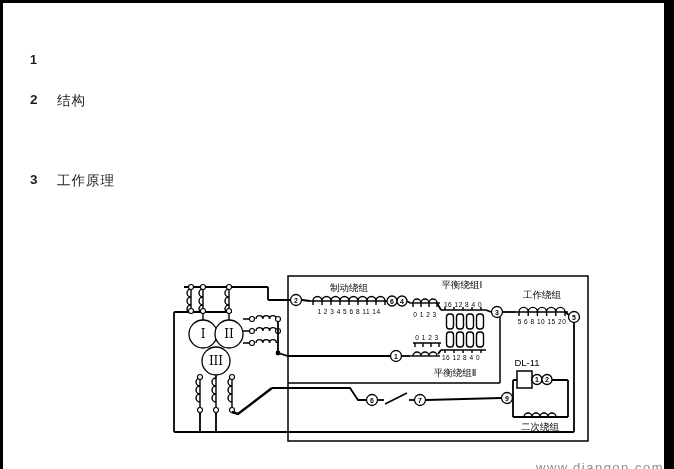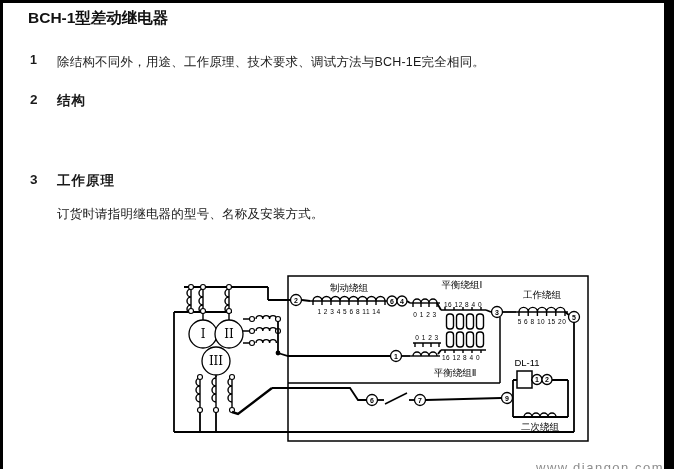--- a/index.html
+++ b/index.html
@@ -5,21 +5,21 @@
   html,body{margin:0;padding:0;background:#ffffff;}
   #page{position:relative;width:674px;height:469px;background:#ffffff;overflow:hidden;
         font-family:"Liberation Sans","DejaVu Sans",sans-serif;color:#1a1a1a;}
   .bar{position:absolute;background:#000;}
   #bar-top{left:0;top:0;width:674px;height:3px;}
   #bar-left{left:0;top:0;width:3px;height:469px;}
   #bar-right{right:0;top:0;width:10px;height:469px;}
   .doc-title{position:absolute;left:28px;top:8px;font-size:15.5px;font-weight:bold;color:#111;}
   .num{position:absolute;left:30px;font-weight:bold;font-size:12.5px;}
   .hnum{position:absolute;left:30px;font-weight:bold;font-size:13.5px;}
-  .heading{position:absolute;left:57px;font-weight:bold;font-size:13.5px;letter-spacing:1px;}
+  .heading{position:absolute;left:57px;font-weight:normal;font-size:13.5px;letter-spacing:1px;}
   .body-text{position:absolute;left:57px;font-size:12.5px;letter-spacing:0.2px;white-space:nowrap;}
   #diagram-svg{position:absolute;left:0;top:0;width:674px;height:469px;}
   .watermark{position:absolute;right:10px;top:460px;font-family:Liberation Sans, sans-serif;
              font-size:13px;color:#8d8d8d;letter-spacing:1.5px;}
   svg text{font-family:"Liberation Sans","DejaVu Sans",sans-serif;fill:#000;}
   .lbl{font-size:9.5px;}
   .tap{font-size:6.5px;letter-spacing:0.5px;}
   .tnum{font-size:7px;font-weight:bold;}
   .roman{font-family:"DejaVu Serif","Liberation Serif",serif;font-size:12px;}
   .wire{stroke:#000;stroke-width:1.8;fill:none;}
@@ -31,31 +31,28 @@
   .boxline{stroke:#000;stroke-width:1.5;fill:none;}
 </style>
 </head>
 <body>
 
 <div id="page">
   <div class="bar" id="bar-top"></div>
   <div class="bar" id="bar-left"></div>
   <div class="bar" id="bar-right"></div>
 
-  <div class="doc-title">BCH-1型差动继电器</div>
 
   <div class="num" style="top:53px">1</div>
-  <div class="body-text" style="top:54px">除结构不同外，用途、工作原理、技术要求、调试方法与BCH-1E完全相同。</div>
 
   <div class="hnum" style="top:92px">2</div>
   <div class="heading" style="top:92px">结构</div>
 
   <div class="hnum" style="top:172px">3</div>
   <div class="heading" style="top:172px">工作原理</div>
-  <div class="body-text" style="top:206px">订货时请指明继电器的型号、名称及安装方式。</div>
 
   <svg id="diagram-svg" viewBox="0 0 674 469">
 
     <g>
       <path class="wire" d="M174,312 V432"></path>
       <path class="wire" d="M174,312 H232"></path>
       <path class="wire" d="M174,432 H574"></path>
       <path class="wire" d="M184,287 H268 M268,287 V300 M268,300 H291"></path>
 
       <g>

